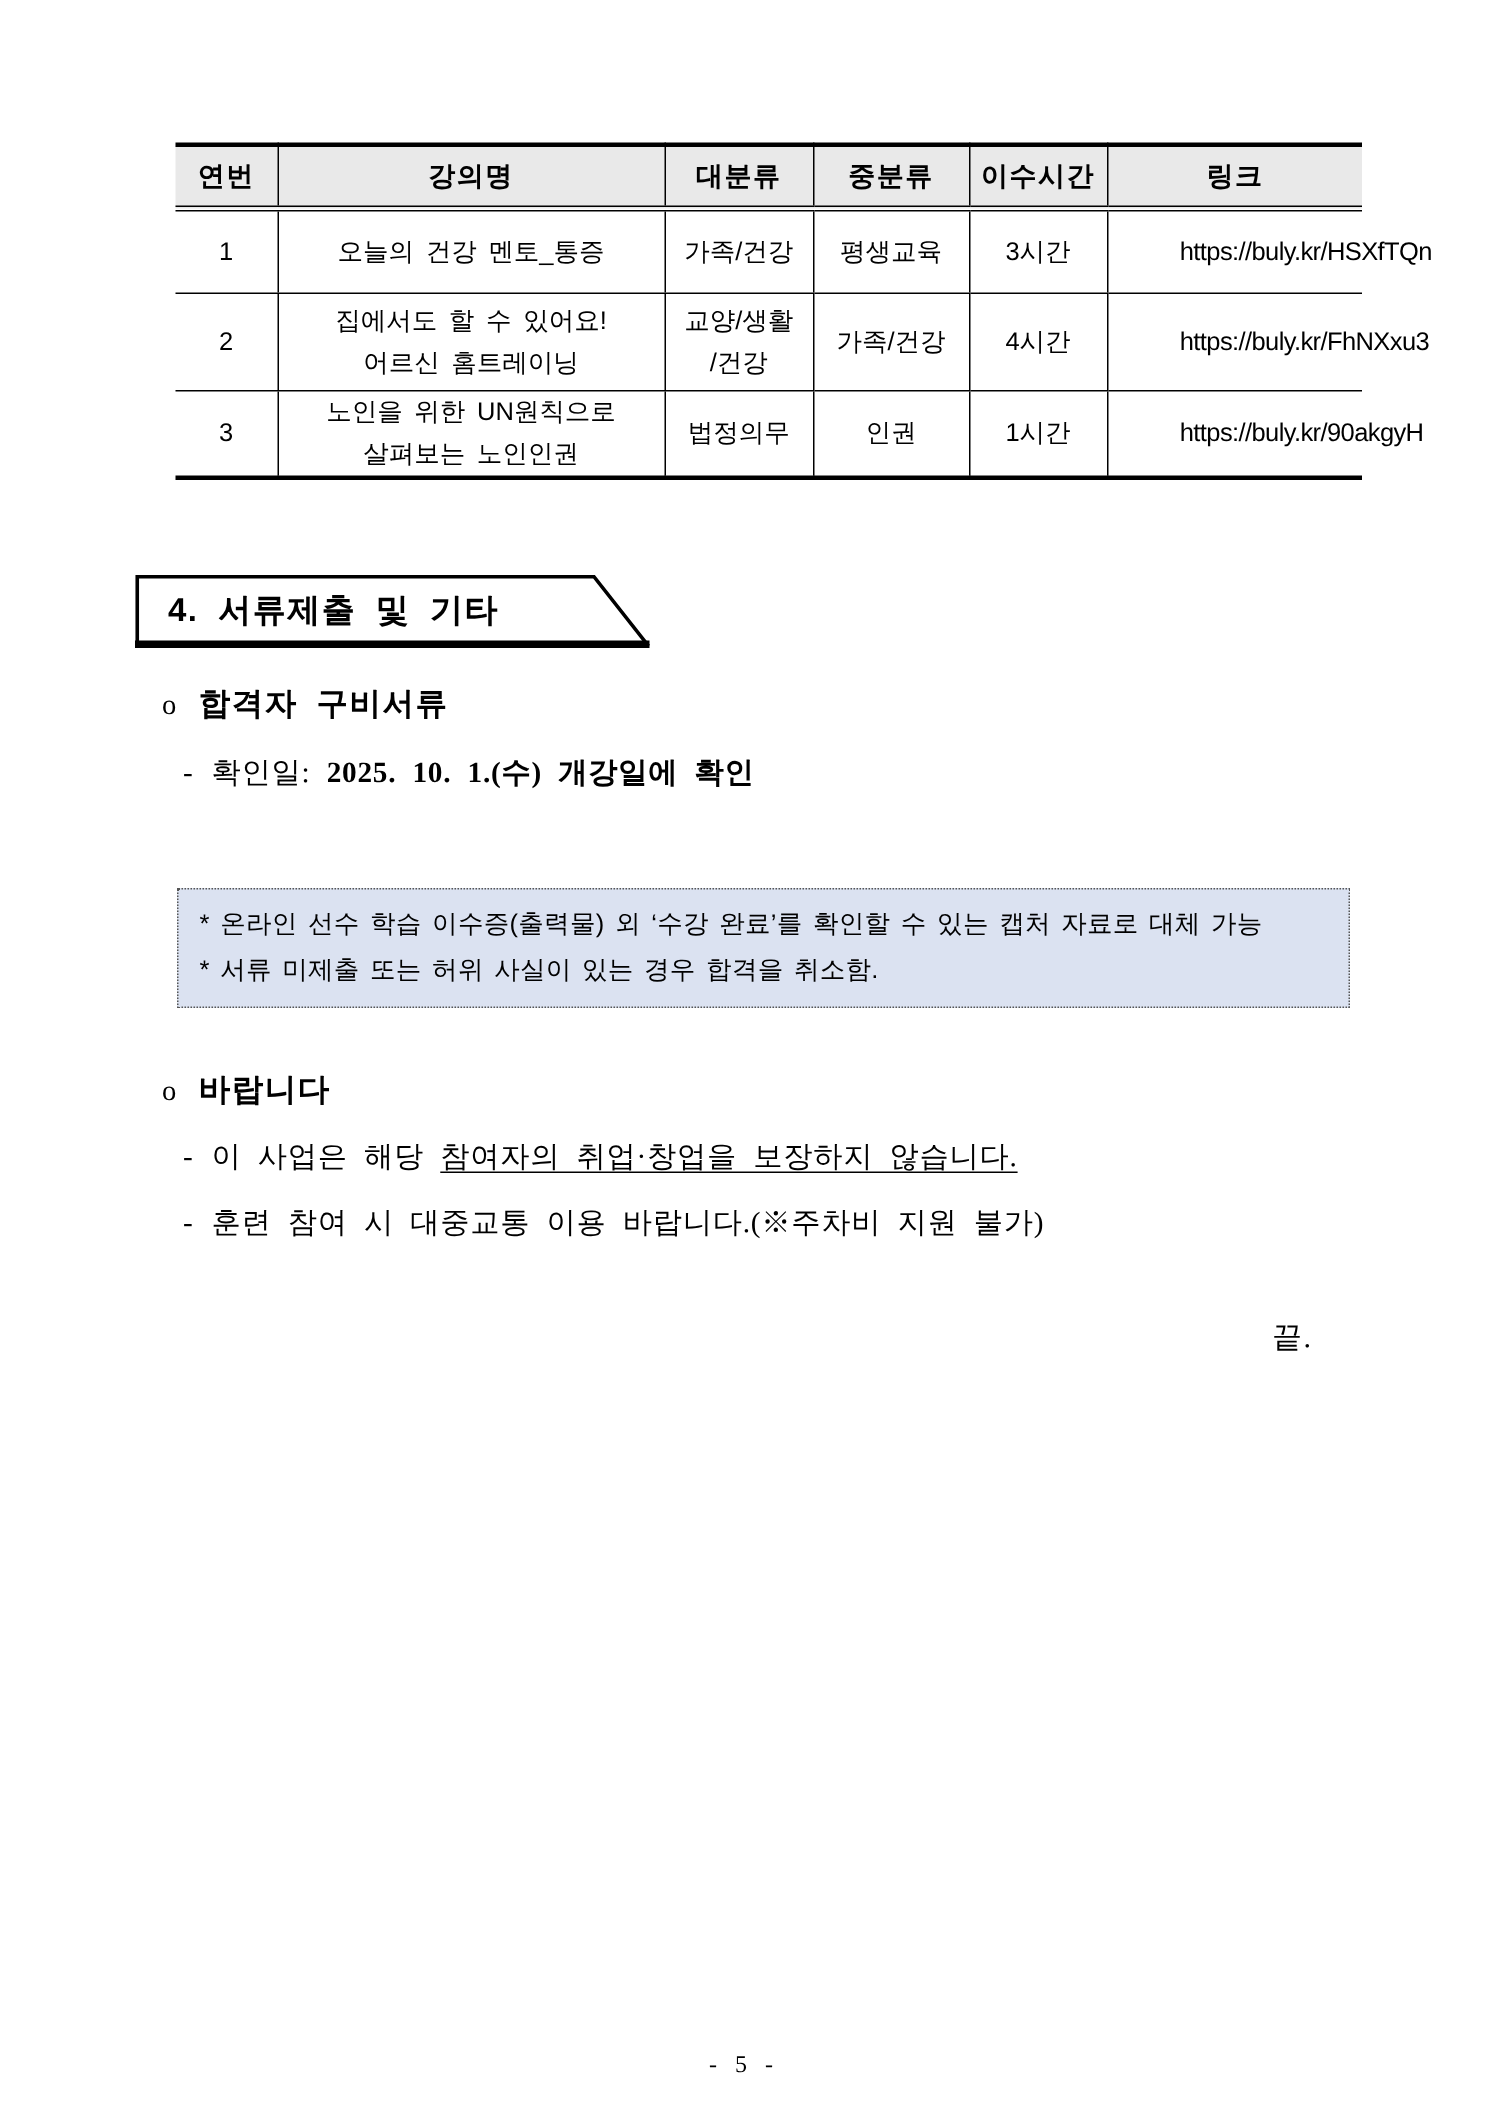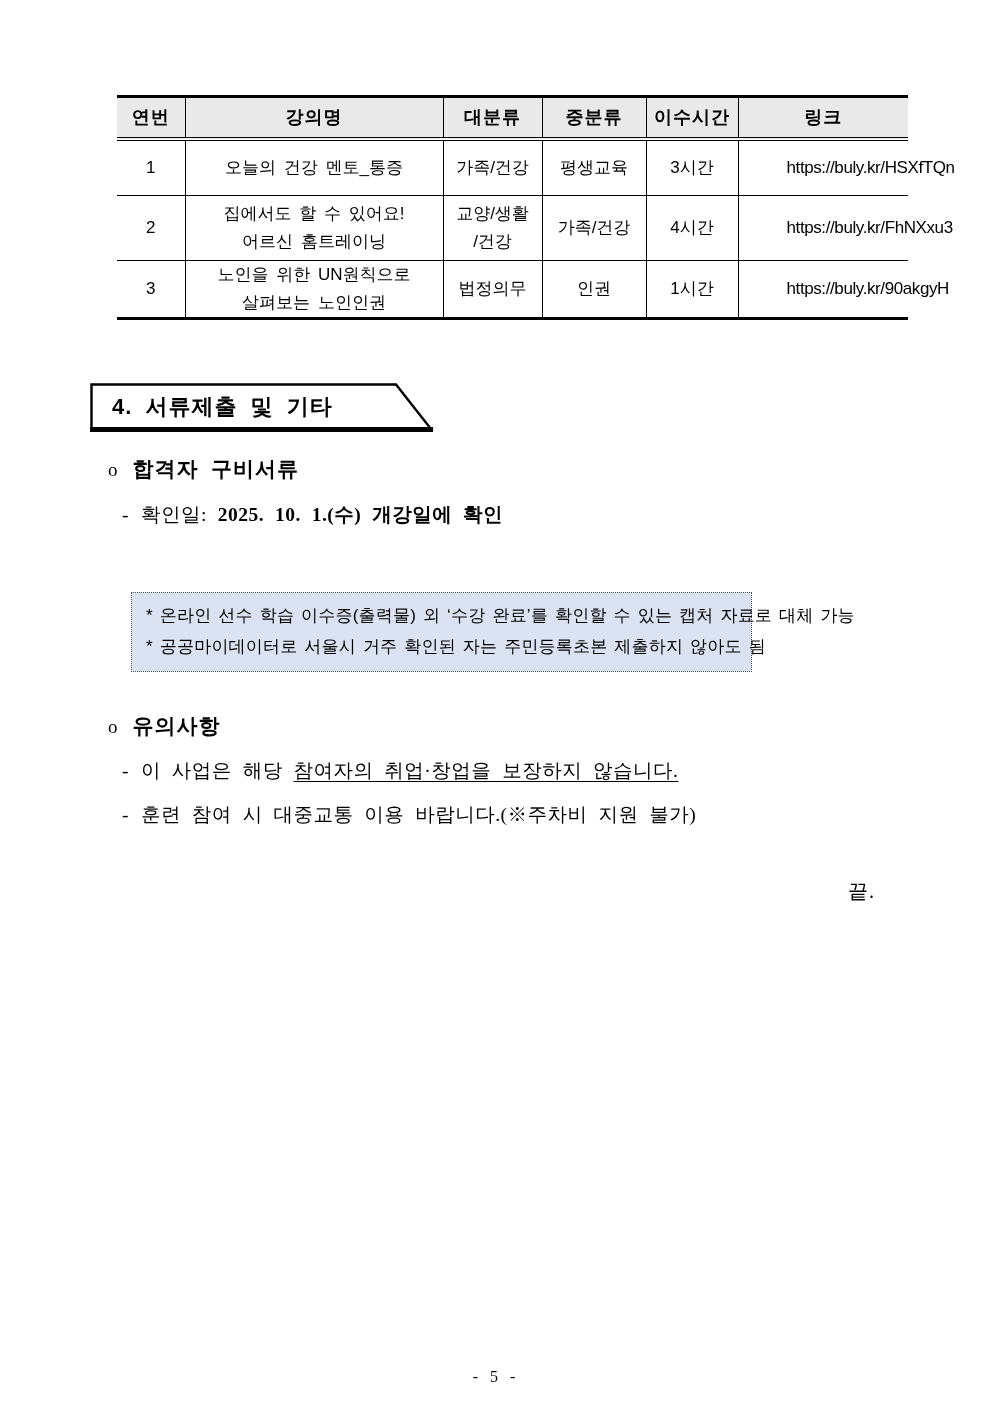--- a/index.html
+++ b/index.html
@@ -41,21 +41,21 @@
   }
   
   .h-line { position:absolute; font-size:21px; font-weight:600; letter-spacing:1px; word-spacing:0.3em; }
   .h-line .marker { display:inline-block; margin-right:14px; font-size:19px; font-weight:400; }
   .b-line { position:absolute; font-size:19.5px; letter-spacing:0.5px; word-spacing:0.28em; }
   .b-line .dash { display:inline-block; margin-right:12px; }
   .bold { font-weight:bold; }
   .blue { color:#2020e0; }
   .ul   { text-decoration:underline; text-underline-offset:4px; }
   .note-box {
-    position:absolute; left:131px; top:592px; width:621px;
+    position:absolute; left:118px; top:592px; width:782px;
     background:#dbe2f1; border:1.5px dotted #555;
     padding:7px 12px 9px 14px;
     font-family:"Liberation Sans","DejaVu Sans",sans-serif;
     font-size:17px; line-height:31px; letter-spacing:0.2px; word-spacing:0.12em;
   }
   .note-box .note-line { white-space:nowrap; }
   .end-mark { position:absolute; left:848px; top:878px; font-size:20px; letter-spacing:1px; }
   .page-num { position:absolute; left:0; top:1368px; width:100%; text-align:center; font-size:16px; letter-spacing:4px; }
 </style>
 </head>
@@ -125,25 +125,25 @@
     <span class="marker">o</span><span>합격자 구비서류</span>
   </div>
 
   <div class="b-line" style="left:122px; top:501px;">
     <span class="dash">-</span><span>확인일: </span><span class="bold">2025. 10. 1.(수) 개강일에 확인</span>
   </div>
 
 
   <div class="note-box">
     <div class="note-line">* 온라인 선수 학습 이수증(출력물) 외 ‘수강 완료’를 확인할 수 있는 캡처 자료로 대체 가능</div>
-    <div class="note-line">* 공공마이데이터로 서울시 거주 확인된 자는 주민등록초본 제출하지 않아도 됨</div>
+    <div class="note-line">* 서류 미제출 또는 허위 사실이 있는 경우 합격을 취소함.</div>
   </div>
 
   <div class="h-line" style="left:108px; top:712px;">
-    <span class="marker">o</span><span>유의사항</span>
+    <span class="marker">o</span><span>바랍니다</span>
   </div>
 
   <div class="b-line" style="left:122px; top:801px;">
     <span class="dash">-</span><span>훈련 참여 시 대중교통 이용 바랍니다.(※주차비 지원 불가)</span>
   </div>
 
   <div class="b-line" style="left:122px; top:757px;">
     <span class="dash">-</span><span>이 사업은 해당 </span><span class="ul">참여자의 취업·창업을 보장하지 않습니다.</span>
   </div>
 

